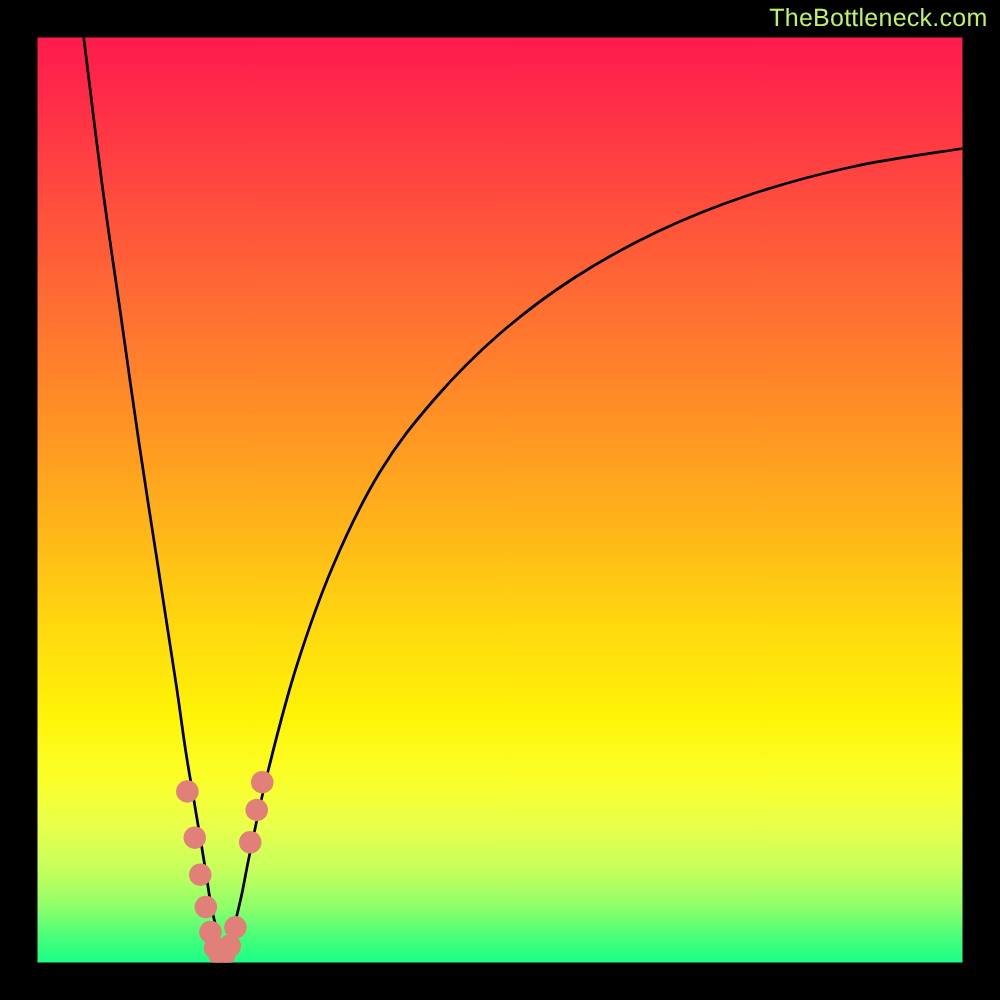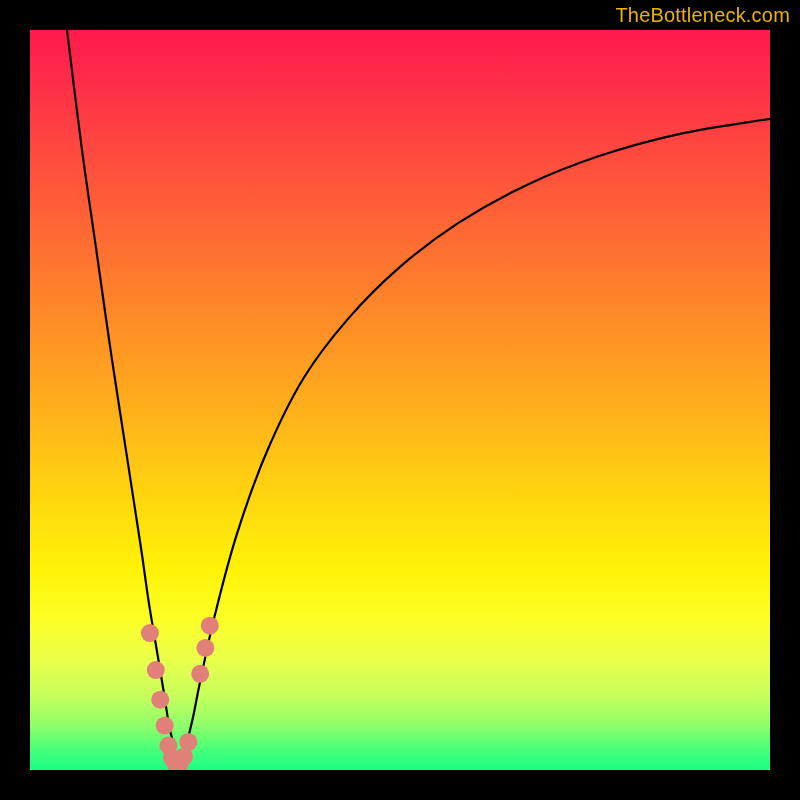--- a/index.html
+++ b/index.html
@@ -40,21 +40,21 @@
       #c6ff5c 90%,
       #8eff6a 94%,
       #4cff78 97%,
       #1aff86 100%
     );
   }
   .watermark {
     position: absolute;
     top: 4px;
     right: 10px;
-    color: #eab308;
+    color: #bef264;
     font-size: 20px;
     letter-spacing: 0.2px;
     font-weight: 500;
   }
   svg.curves {
     position: absolute;
     top: 0;
     left: 0;
   }
   .curve {

